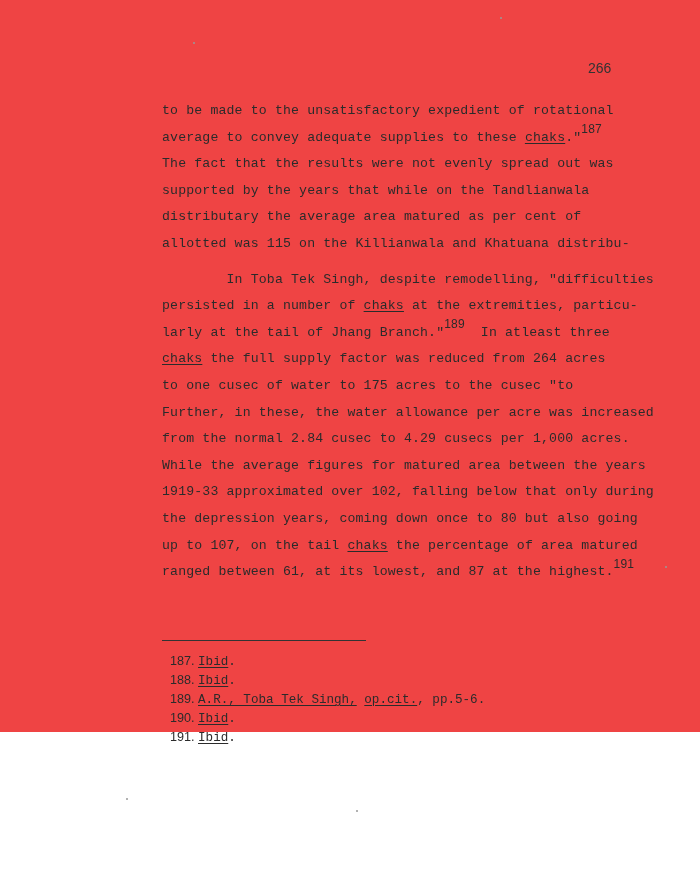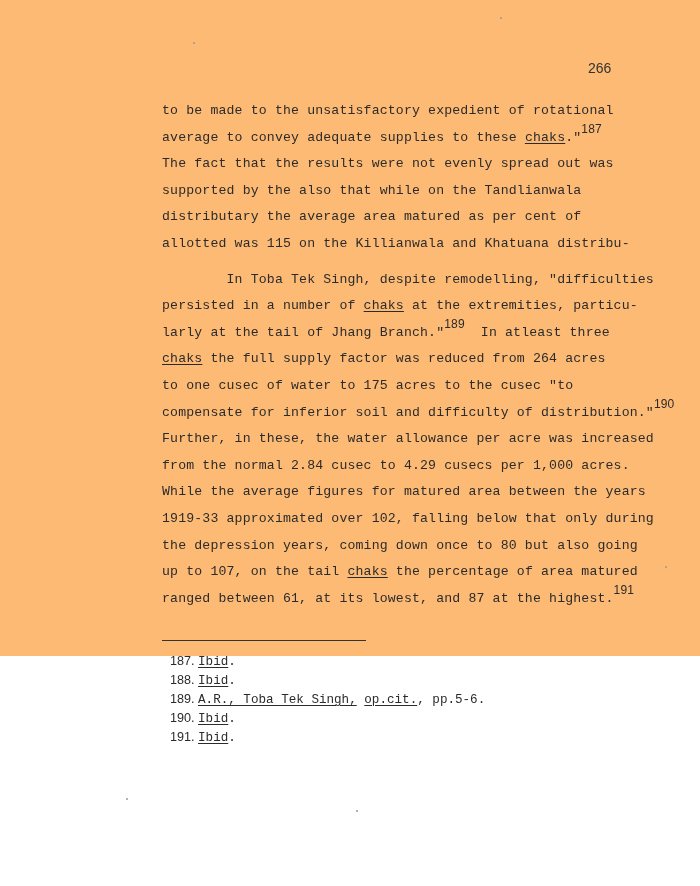--- a/index.html
+++ b/index.html
@@ -1,17 +1,17 @@
 <!DOCTYPE html>
 <html><head>
 <meta charset="utf-8">
 <style>
   html, body { margin: 0; padding: 0; background: #ffffff; }
   body { width: 700px; height: 886px; position: relative; overflow: hidden; }
-  .page { position: absolute; left: 0; top: 0; width: 700px; height: 656px; background: #fdba74; color: #2a2a2a; }
+  .page { position: absolute; left: 0; top: 0; width: 700px; height: 732px; background: #ef4444; color: #2a2a2a; }
   .page-number { position: absolute; left: 588px; top: 60px; font-family: "Liberation Sans", sans-serif; font-size: 14px; color: #333; }
   .body-text { position: absolute; left: 162px; top: 98px; width: 520px; font-family: "Liberation Mono", monospace; font-size: 13.2px; color: #2b2b2b; letter-spacing: 0.15px; }
   .line { height: 26.6px; line-height: 26.6px; white-space: pre; }
   .line.gap-before { margin-top: 9px; }
   .u { text-decoration: underline; text-underline-offset: 2px; }
   sup { font-family: "Liberation Sans", sans-serif; font-size: 12px; position: relative; top: -2px; vertical-align: super; line-height: 0; }
   .rule { position: absolute; left: 162px; top: 640px; width: 204px; height: 0; border-top: 1.5px solid #333; }
   .footnotes { position: absolute; left: 170px; top: 652px; font-family: "Liberation Mono", monospace; font-size: 12.6px; color: #2b2b2b; }
   .fn { height: 19px; line-height: 19px; white-space: pre; }
   .fn .num { font-family: "Liberation Sans", sans-serif; }
@@ -20,29 +20,28 @@
 </head>
 <body>
 
 <div class="page">
   <div class="page-number">266</div>
 
   <div class="body-text" id="body-text">
       <div class="line"><span>to be made to the unsatisfactory expedient of rotational</span></div>
       <div class="line"><span>average to convey adequate supplies to these </span><span class="u">chaks</span><span>."</span><sup>187</sup></div>
       <div class="line"><span>The fact that the results were not evenly spread out was</span></div>
-      <div class="line"><span>supported by the also that while on the Tandlianwala</span></div>
+      <div class="line"><span>supported by the years that while on the Tandlianwala</span></div>
       <div class="line"><span>distributary the average area matured as per cent of</span></div>
       <div class="line"><span>allotted was 115 on the Killianwala and Khatuana distribu-</span></div>
       <div class="line gap-before"><span>        In Toba Tek Singh, despite remodelling, "difficulties</span></div>
       <div class="line"><span>persisted in a number of </span><span class="u">chaks</span><span> at the extremities, particu-</span></div>
       <div class="line"><span>larly at the tail of Jhang Branch."</span><sup>189</sup><span>  In atleast three</span></div>
       <div class="line"><span class="u">chaks</span><span> the full supply factor was reduced from 264 acres</span></div>
       <div class="line"><span>to one cusec of water to 175 acres to the cusec "to</span></div>
-      <div class="line"><span>compensate for inferior soil and difficulty of distribution."</span><sup>190</sup></div>
       <div class="line"><span>Further, in these, the water allowance per acre was increased</span></div>
       <div class="line"><span>from the normal 2.84 cusec to 4.29 cusecs per 1,000 acres.</span></div>
       <div class="line"><span>While the average figures for matured area between the years</span></div>
       <div class="line"><span>1919-33 approximated over 102, falling below that only during</span></div>
       <div class="line"><span>the depression years, coming down once to 80 but also going</span></div>
       <div class="line"><span>up to 107, on the tail </span><span class="u">chaks</span><span> the percentage of area matured</span></div>
       <div class="line"><span>ranged between 61, at its lowest, and 87 at the highest.</span><sup>191</sup></div>
     </div>
 
   <div class="rule"></div>

